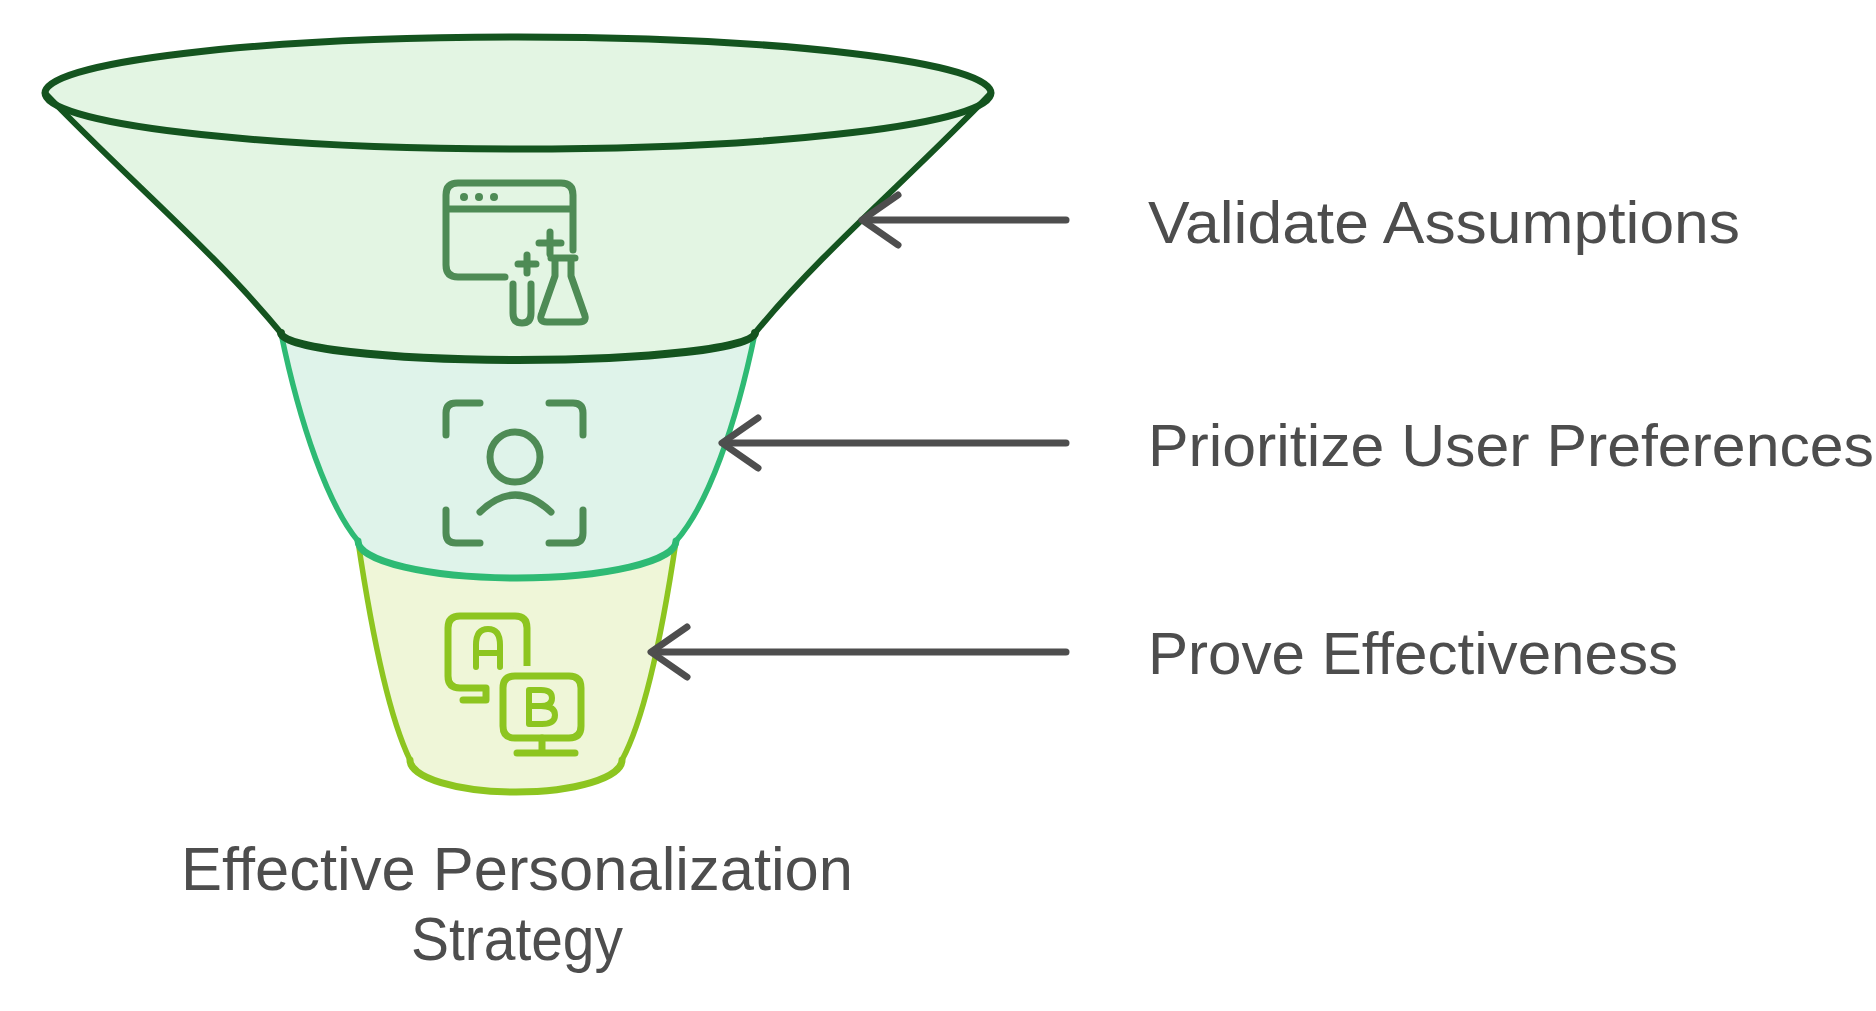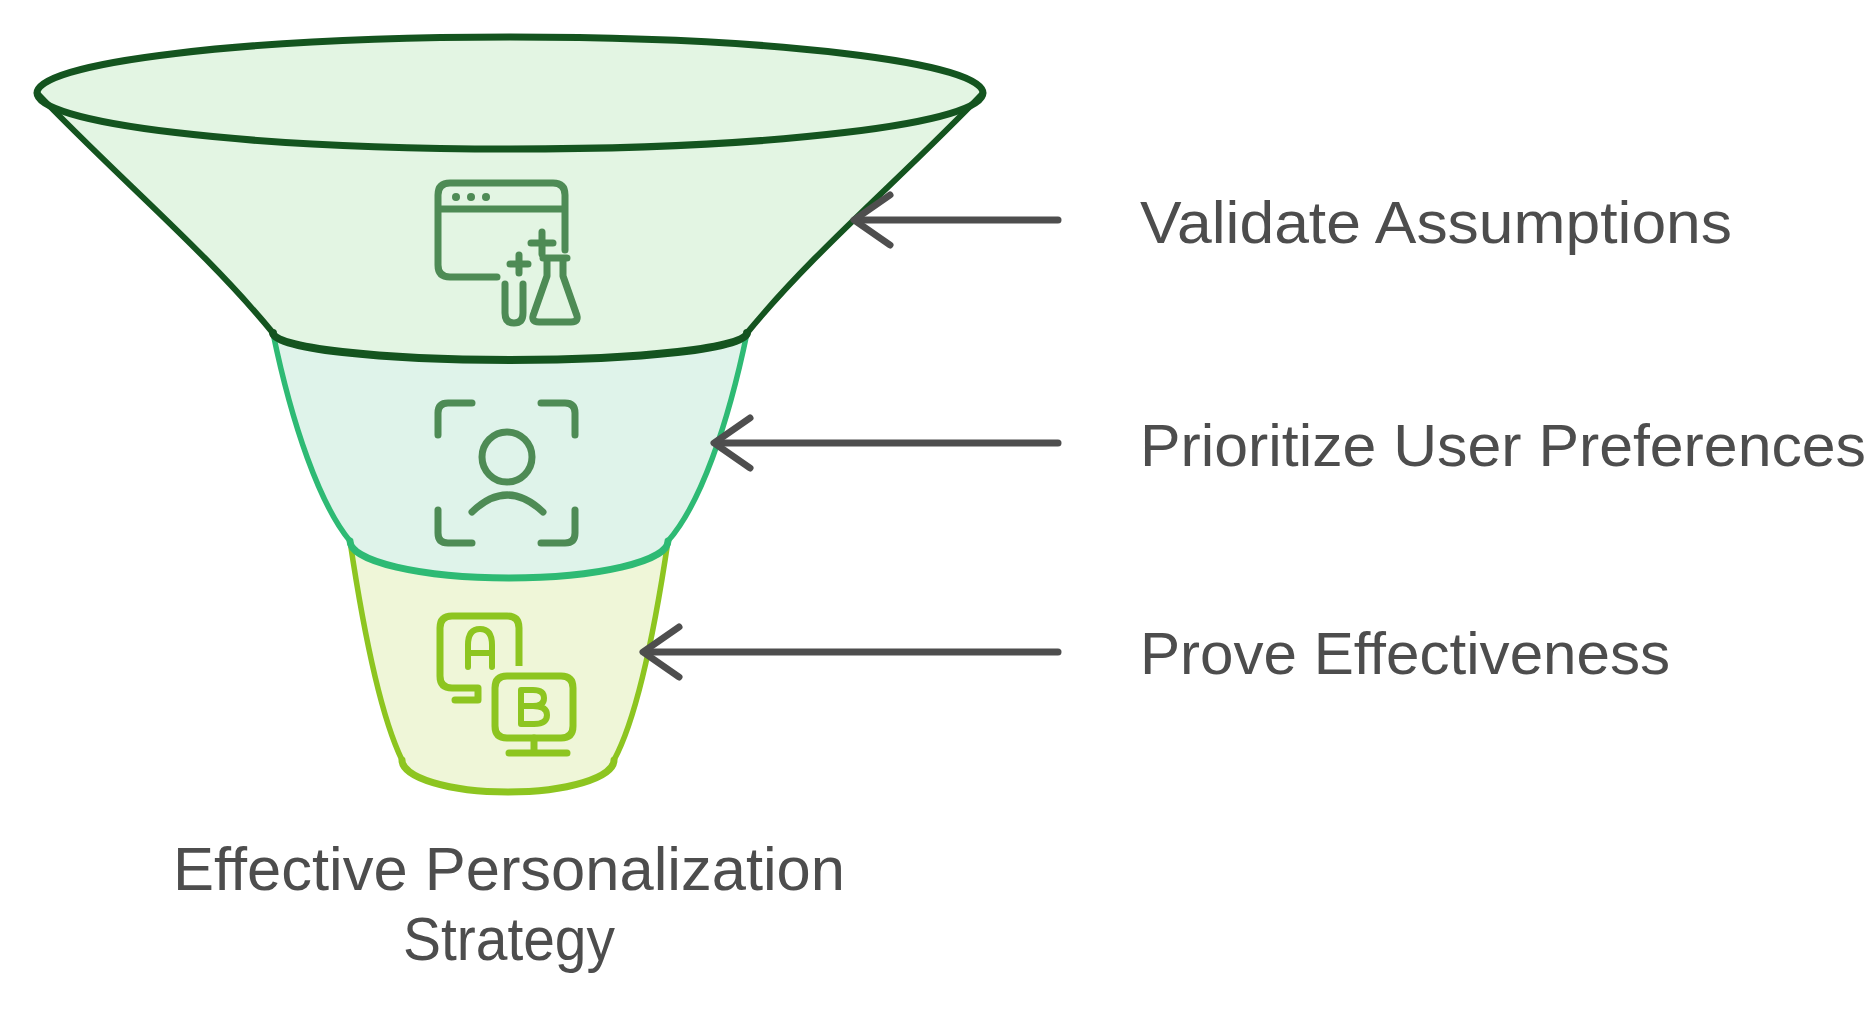--- a/index.html
+++ b/index.html
@@ -8,20 +8,21 @@
     background: #ffffff;
     width: 1876px;
     height: 1011px;
     overflow: hidden;
     font-family: "Liberation Sans", sans-serif;
   }
   .diagram-wrap {
     position: relative;
     width: 1616px;
     height: 1011px;
+    padding-left: 8px;
   }
   svg { display: block; }
   .label-text {
     font-family: "Liberation Sans", sans-serif;
     font-size: 60px;
   }
   .title-text {
     font-family: "Liberation Sans", sans-serif;
     font-size: 62px;
   }

